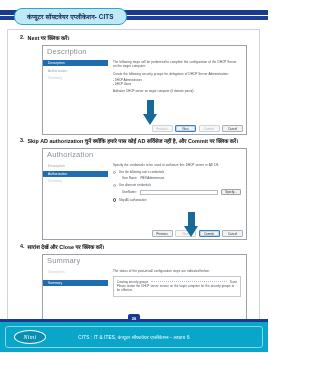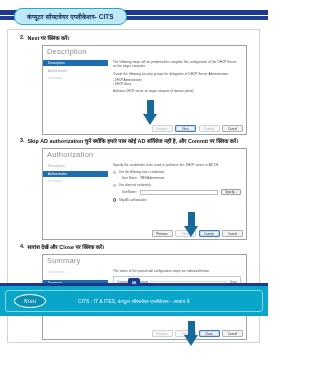--- a/index.html
+++ b/index.html
@@ -2,21 +2,21 @@
 <html><head>
 <meta charset="utf-8">
 <style>
   html,body{margin:0;padding:0;}
   body{
     width:268px;height:380px;overflow:hidden;
     background:#ffffff;
     font-family:"Liberation Sans", sans-serif;
     -webkit-font-smoothing:antialiased;
   }
-  .page{position:relative;width:268px;height:316px;background:#ffffff;}
+  .page{position:relative;width:268px;height:352px;background:#ffffff;}
 
   
   .header-band{
     position:absolute;left:0;top:0;width:268px;height:26px;
     background:linear-gradient(to bottom,#ffffff 0%,#ffffff 38%,#1b3a8f 38%,#1b3a8f 56%,#ffffff 56%,#ffffff 100%);
   }
   .header-rule{
     position:absolute;left:0;top:16px;width:268px;height:4px;background:#1d3f96;
   }
   .header-pill{

